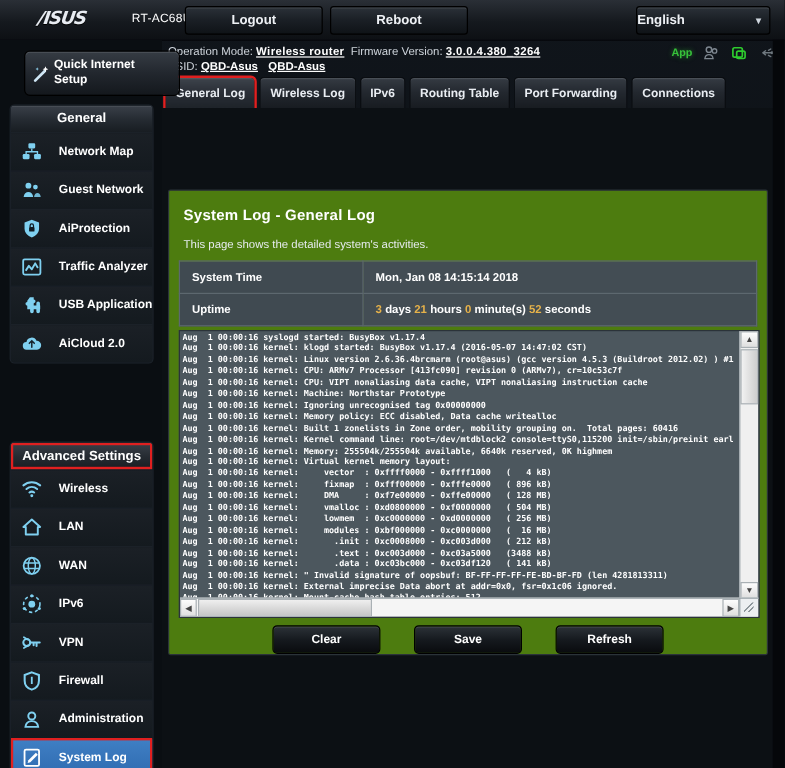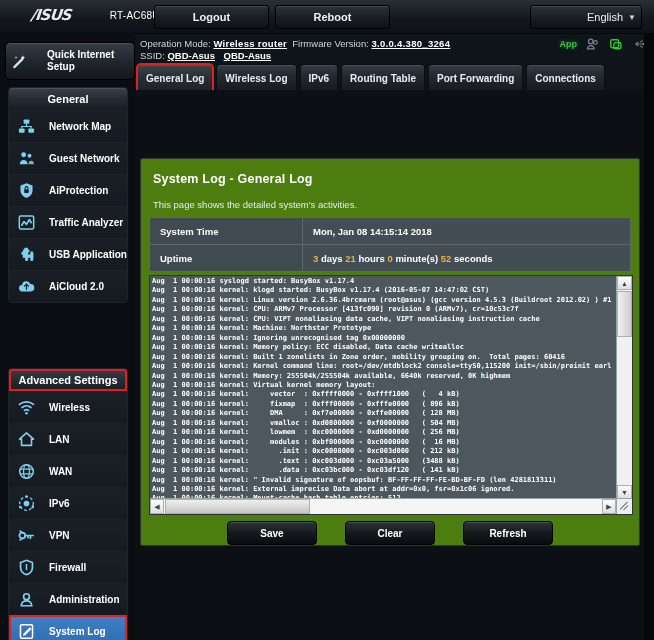--- a/index.html
+++ b/index.html
@@ -28,21 +28,21 @@
           box-shadow:inset 0 1px 0 rgba(255,255,255,.12);
           display:flex;align-items:center;justify-content:center;
           font-size:11px;font-weight:bold;color:#eef1f5;cursor:pointer;}
   #btn-logout{left:154px;}
   #btn-reboot{left:275px;}
   #lang-select{position:absolute;right:12px;top:5px;width:110px;height:22px;
           background:linear-gradient(180deg,#2b3138 0%,#1a1f25 50%,#0f1317 100%);
           border:1px solid #000;border-radius:3px;
           box-shadow:inset 0 1px 0 rgba(255,255,255,.12);
           display:flex;align-items:center;cursor:pointer;}
-  #lang-label{flex:1;text-align:right;font-size:11px;font-weight:normal;color:#eef1f5;}
+  #lang-label{flex:1;text-align:left;font-size:11px;font-weight:bold;color:#eef1f5;}
   #lang-caret{width:18px;text-align:center;font-size:8px;color:#cfd6de;}
 
   
   #infostrip{position:absolute;left:135px;top:33px;width:519px;height:30px;}
   .infoline{position:absolute;left:5px;font-size:9.5px;color:#d6dce3;white-space:nowrap;}
   #line-mode{top:5px;}
   #line-ssid{top:17px;}
   .kv-key{color:#cfd5dc;}
   .kv-val{color:#ffffff;font-weight:bold;text-decoration:underline;letter-spacing:.3px;}
   .ssid-val{color:#ffffff;font-weight:bold;text-decoration:underline;margin-right:6px;}
@@ -56,25 +56,25 @@
        background:linear-gradient(180deg,#353b43 0%,#23282f 45%,#171b20 100%);
        border:1px solid #0a0d11;border-bottom:none;border-radius:4px 4px 0 0;
        font-size:10px;font-weight:bold;color:#e9edf2;cursor:pointer;white-space:nowrap;
        box-shadow:inset 0 1px 0 rgba(255,255,255,.10);}
   .tab.active{background:linear-gradient(180deg,#3e444c 0%,#2a2f37 45%,#1d2228 100%);}
   .tab.highlight{outline:2px solid #e02020;outline-offset:-1px;}
 
   
   #sidebar{position:absolute;left:0;top:33px;width:135px;height:607px;
            background:#0a0e12;}
-  #qis{position:absolute;left:5px;top:9px;width:118px;height:36px;
+  #qis{position:absolute;left:20px;top:9px;width:118px;height:36px;
        background:linear-gradient(180deg,#363c44 0%,#22272e 50%,#14181d 100%);
        border:1px solid #000;border-radius:5px;
        box-shadow:inset 0 1px 0 rgba(255,255,255,.13);
-       display:flex;align-items:center;gap:19px;padding:0 5px;cursor:pointer;}
+       display:flex;align-items:center;gap:2px;padding:0 5px;cursor:pointer;}
   #qis .qis-txt{font-size:10px;font-weight:bold;color:#ffffff;line-height:12px;}
   .menu-group{position:absolute;left:8px;width:118px;
               border:1px solid #1d242c;border-radius:4px;overflow:hidden;
               background:#12171d;}
   .grp-head{height:22px;display:flex;align-items:center;justify-content:center;
             background:linear-gradient(180deg,#3a4049 0%,#262c33 50%,#181d22 100%);
             font-size:11px;font-weight:bold;color:#ffffff;cursor:pointer;
             box-shadow:inset 0 1px 0 rgba(255,255,255,.10);}
   .grp-head.framed{outline:2px solid #e02020;outline-offset:-2px;}
   .mitem{height:31px;display:flex;align-items:center;gap:14px;padding-left:9px;
@@ -409,21 +409,21 @@
         </div>
         <div id="hscroll">
           <div class="hs-arrow" id="hs-left">◀</div>
           <div id="hs-thumb"></div>
           <div class="hs-arrow" id="hs-right">▶</div>
         </div>
         <div id="hs-corner"></div>
       </div>
 
       <div id="btnrow">
+          <div class="actbtn">Clear</div>
           <div class="actbtn">Save</div>
-          <div class="actbtn">Clear</div>
           <div class="actbtn">Refresh</div>
         </div>
     </div>
   </div>
 
   <div id="rightedge"></div>
 </div>
 
 </body></html>

